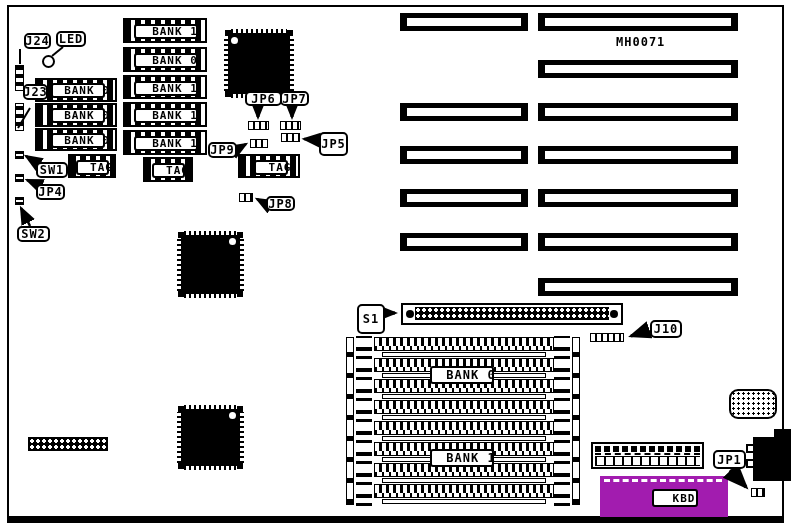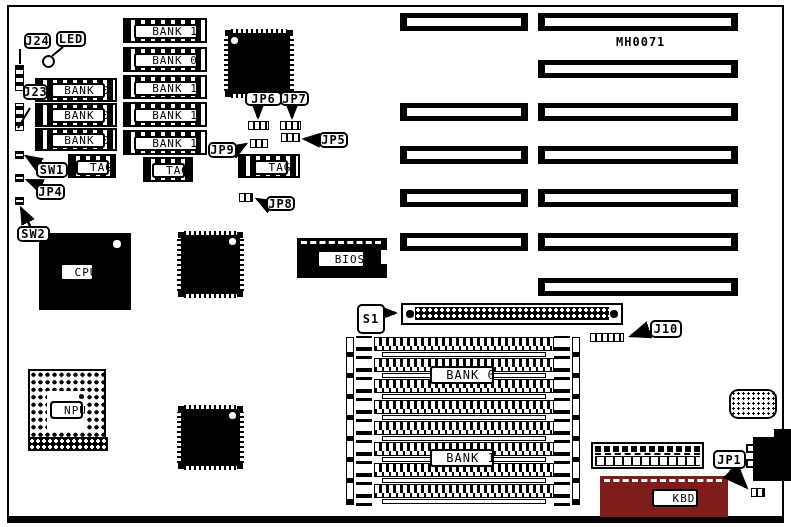--- a/index.html
+++ b/index.html
@@ -10,21 +10,21 @@
   .overlay{position:absolute;left:0;top:0;pointer-events:none;}
 
   
   .callout{background:#fff;border:2px solid #000;border-radius:5px;z-index:30;
            display:flex;align-items:center;justify-content:center;
            font-weight:bold;font-size:12px;letter-spacing:1px;color:#000;}
 
   
   .lbl{position:absolute;box-sizing:border-box;background:#fff;border:2px solid #000;border-radius:3px;z-index:5;
        display:flex;align-items:center;justify-content:center;
-       font-weight:normal;font-size:11px;letter-spacing:1px;color:#000;white-space:nowrap;padding-left:18px;}
+       font-weight:bold;font-size:11px;letter-spacing:1px;color:#000;white-space:nowrap;padding-left:18px;}
 
   
   .simm{background:#000;background-image:repeating-linear-gradient(90deg,#000 0 6px,#fff 6px 10px);
         border:2px solid #000;}
 
   
   .slot{background:#000;}
   .slot .in{position:absolute;left:7px;right:7px;top:5px;bottom:5px;background:#fff;}
 
   
@@ -165,37 +165,22 @@
     <span class="dot" style="right:7px;top:6px;width:7px;height:7px"></span>
   </div>
   <div class="abs qfp" style="left:178px;top:406px;width:65px;height:63px">
     <span class="pt"></span>
       <span class="pb"></span>
       <span class="pl"></span>
       <span class="pr"></span>
     <span class="dot" style="right:7px;top:6px;width:7px;height:7px"></span>
   </div>
 
-  <div class="abs" style="left:39px;top:233px;width:92px;height:77px;background:#000">
-    <span class="dot" style="right:10px;top:7px;width:8px;height:8px"></span>
-    <div class="lbl" style="left:21px;top:30px;width:34px;height:18px">CPU</div>
-  </div>
-
-  <div class="abs" style="left:28px;top:369px;width:78px;height:80px;border:2px solid #000;
-       background-color:#fff;background-image:radial-gradient(#000 40%,transparent 46%);background-size:7px 7.5px">
-    <div class="abs" style="left:17px;top:20px;width:40px;height:40px;background:#fff"></div>
-    <span class="dot" style="left:49px;top:23px;width:5px;height:5px;background:#000"></span>
-    <div class="lbl" style="left:20px;top:30px;width:33px;height:18px;border-radius:4px">NPU</div>
-  </div>
-
-  <div class="abs" style="left:297px;top:238px;width:90px;height:40px;background:#000">
-    <div class="abs" style="left:4px;top:3px;width:80px;border-top:3px dashed #fff"></div>
-    <div class="abs" style="right:-1px;top:12px;width:7px;height:14px;background:#fff"></div>
-    <div class="lbl" style="left:20px;top:12px;width:48px;height:18px">BIOS</div>
-  </div>
+
+
 
   <div class="abs jmp" style="left:248px;top:121px;width:21px"></div>
   <div class="abs jmp" style="left:280px;top:121px;width:21px"></div>
   <div class="abs jmp" style="left:281px;top:133px;width:19px"></div>
   <div class="abs jmp" style="left:250px;top:139px;width:18px"></div>
   <div class="abs jmp" style="left:239px;top:193px;width:14px"></div>
 
   <div class="abs" style="left:401px;top:303px;width:222px;height:22px;border:2px solid #000;background:#fff">
     <div class="abs dots-black" style="left:12px;top:2px;right:12px;bottom:3px;border:none"></div>
     <span class="dot" style="left:3px;top:5px;width:8px;height:8px;background:#000"></span>
@@ -228,21 +213,21 @@
     <div class="lbl" style="left:84px;top:30px;width:64px;height:18px;font-size:12px">BANK 0</div>
     <div class="lbl" style="left:84px;top:113px;width:64px;height:18px;font-size:12px">BANK 1</div>
   </div>
 
   <div class="abs" style="left:591px;top:442px;width:113px;height:27px;border:2px solid #000;background:#fff">
     <div class="abs" style="left:2px;right:2px;top:2px;height:6px;background:repeating-linear-gradient(90deg,#000 0 6px,#fff 6px 9px)"></div>
     <div class="abs" style="left:2px;right:2px;top:9px;border-top:2px dashed #000"></div>
     <div class="abs" style="left:2px;right:2px;top:12px;height:10px;border-top:1px solid #000;border-bottom:1px solid #000;background:repeating-linear-gradient(90deg,#000 0 2px,#fff 2px 9px)"></div>
   </div>
 
-  <div class="abs" style="left:600px;top:476px;width:128px;height:41px;background:#7f1d1d">
+  <div class="abs" style="left:600px;top:476px;width:128px;height:41px;background:#a21caf">
     <div class="abs" style="left:4px;top:3px;width:118px;border-top:3px dashed #fff"></div>
     <div class="lbl" style="left:52px;top:13px;width:46px;height:18px">KBD</div>
   </div>
 
   <div class="abs" style="left:729px;top:389px;width:48px;height:30px;border:2px solid #000;border-radius:9px;
        background-color:#fff;background-image:radial-gradient(#000 32%,transparent 38%);background-size:5px 5px"></div>
 
   <div class="abs" style="left:774px;top:429px;width:17px;height:10px;background:#000"></div>
   <div class="abs" style="left:753px;top:437px;width:38px;height:44px;background:#000"></div>
   <div class="abs" style="left:746px;top:444px;width:9px;height:9px;background:#fff;border:2px solid #000"></div>
@@ -274,20 +259,20 @@
   </svg>
 
   <div class="abs callout" style="left:24px;top:33px;width:27px;height:16px">J24</div>
   <div class="abs callout" style="left:56px;top:31px;width:30px;height:16px">LED</div>
   <div class="abs callout" style="left:23px;top:84px;width:25px;height:16px">J23</div>
   <div class="abs callout" style="left:36px;top:162px;width:32px;height:16px">SW1</div>
   <div class="abs callout" style="left:36px;top:184px;width:29px;height:16px">JP4</div>
   <div class="abs callout" style="left:17px;top:226px;width:33px;height:16px">SW2</div>
   <div class="abs callout" style="left:245px;top:91px;width:37px;height:15px">JP6</div>
   <div class="abs callout" style="left:280px;top:91px;width:29px;height:15px">JP7</div>
-  <div class="abs callout" style="left:319px;top:132px;width:29px;height:16px">JP5</div>
+  <div class="abs callout" style="left:319px;top:132px;width:29px;height:24px">JP5</div>
   <div class="abs callout" style="left:208px;top:142px;width:29px;height:16px">JP9</div>
   <div class="abs callout" style="left:266px;top:196px;width:29px;height:15px">JP8</div>
   <div class="abs callout" style="left:357px;top:304px;width:28px;height:30px">S1</div>
   <div class="abs callout" style="left:650px;top:320px;width:32px;height:18px">J10</div>
   <div class="abs callout" style="left:713px;top:450px;width:33px;height:19px">JP1</div>
 
 </div>
 
 </body></html>

